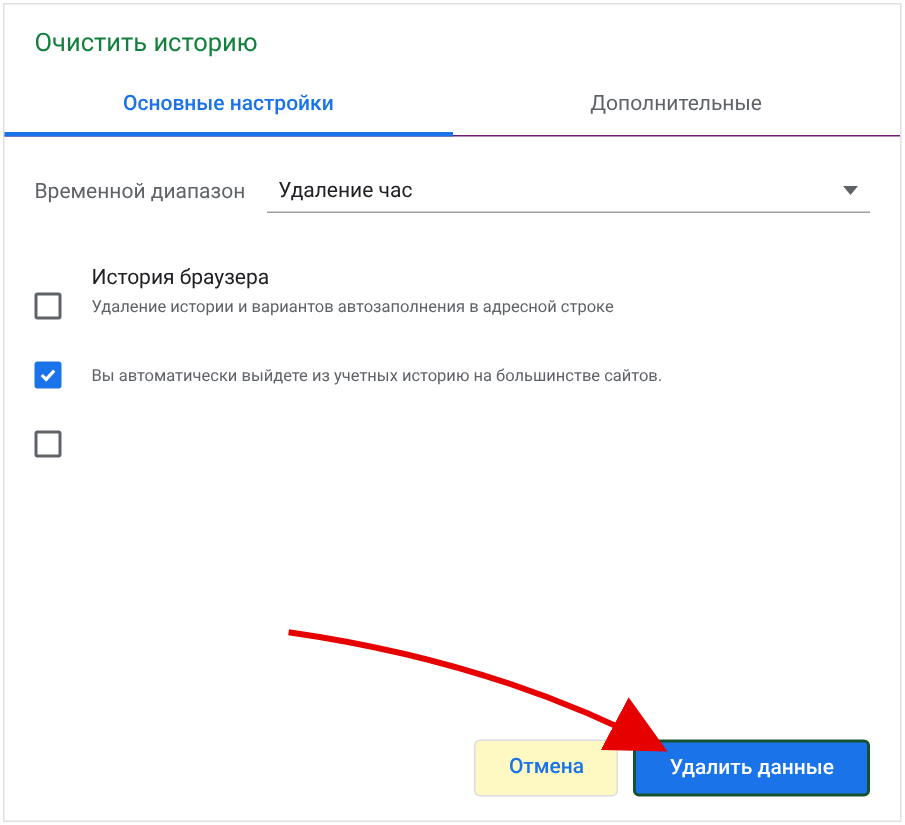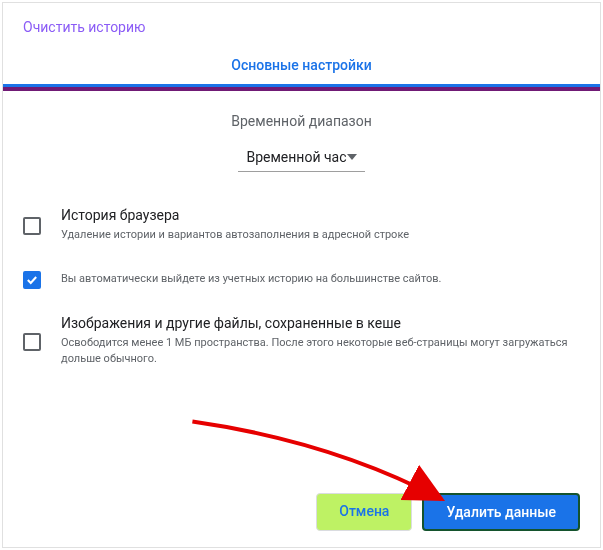--- a/index.html
+++ b/index.html
@@ -13,27 +13,27 @@
 }
 .dialog {
   background: #fff;
   border: 1px solid #e0e0e0;
   width: 599px;
   height: 546px;
   margin: 2px;
   position: relative;
 }
 .title {
-  font-size: 14px;
-  color: #8b5cf6;
+  font-size: 17px;
+  color: #15803d;
   padding: 16px 20px 14px 20px;
 }
 .tabs {
   display: flex;
-  border-bottom: 5px solid #701a75;
+  border-bottom: 1px solid #701a75;
 }
 .tab {
   flex: 1;
   text-align: center;
   padding: 8px 0 13px 0;
   font-size: 14px;
   color: #5f6368;
   cursor: pointer;
   position: relative;
 }
@@ -46,21 +46,20 @@
   position: absolute;
   left: 0; right: 0; bottom: -1px;
   height: 3px;
   background: #1a73e8;
 }
 .range-row {
   display: flex;
   align-items: center;
   padding: 22px 20px 18px 20px;
   gap: 14px;
-  flex-direction: column;
 }
 .range-label {
   font-size: 14px;
   color: #5f6368;
 }
 .select {
   flex: 1;
   display: flex;
   align-items: center;
   justify-content: space-between;
@@ -74,21 +73,21 @@
   width: 0; height: 0;
   border-left: 5px solid transparent;
   border-right: 5px solid transparent;
   border-top: 6px solid #5f6368;
 }
 .items {
   padding: 4px 20px 0 20px;
 }
 .item {
   display: flex;
-  align-items: center;
+  align-items: flex-end;
   gap: 20px;
   padding: 13px 0 13px 0;
 }
 .checkbox {
   width: 18px;
   height: 18px;
   border: 2px solid #5f6368;
   border-radius: 2px;
   margin-top: 2px;
   flex-shrink: 0;
@@ -127,21 +126,21 @@
   gap: 10px;
 }
 .btn {
   font-size: 14px;
   padding: 9px 22px;
   border-radius: 4px;
   cursor: pointer;
   font-weight: 500;
 }
 .btn-secondary {
-  background: #bef264;
+  background: #fef9c3;
   border: 1px solid #dadce0;
   color: #1a73e8;
 }
 .btn-primary {
   background: #1a73e8;
   border: 2px solid #14532d;
   color: #fff;
 }
 .arrow-overlay {
   position: absolute;
@@ -152,26 +151,27 @@
 </style>
 </head>
 <body>
 
 <div class="dialog">
 
   <div class="title">Очистить историю</div>
 
   <div class="tabs">
     <div class="tab active">Основные настройки</div>
+    <div class="tab">Дополнительные</div>
   </div>
 
   <div class="range-row">
     <div class="range-label">Временной диапазон</div>
     <div class="select">
-      <span>Временной час</span>
+      <span>Удаление час</span>
       <span class="caret"></span>
     </div>
   </div>
 
   <div class="items">
 
     <div class="item">
       <div class="checkbox"></div>
       <div class="item-text">
         <div class="item-title">История браузера</div>
@@ -185,24 +185,20 @@
           <polyline points="2,6 5.5,9.5 12,2.5"></polyline>
         </svg>
       </div>
       <div class="item-text">
         <div class="item-desc">Вы автоматически выйдете из учетных историю на большинстве сайтов.</div>
       </div>
     </div>
 
     <div class="item">
       <div class="checkbox"></div>
-      <div class="item-text">
-        <div class="item-title">Изображения и другие файлы, сохраненные в кеше</div>
-        <div class="item-desc">Освободится менее 1 МБ пространства. После этого некоторые веб-страницы могут загружаться дольше обычного.</div>
-      </div>
     </div>
 
   </div>
 
   <div class="actions">
     <div class="btn btn-secondary">Отмена</div>
     <div class="btn btn-primary">Удалить данные</div>
   </div>
 
   <svg class="arrow-overlay" viewBox="0 0 599 546">

